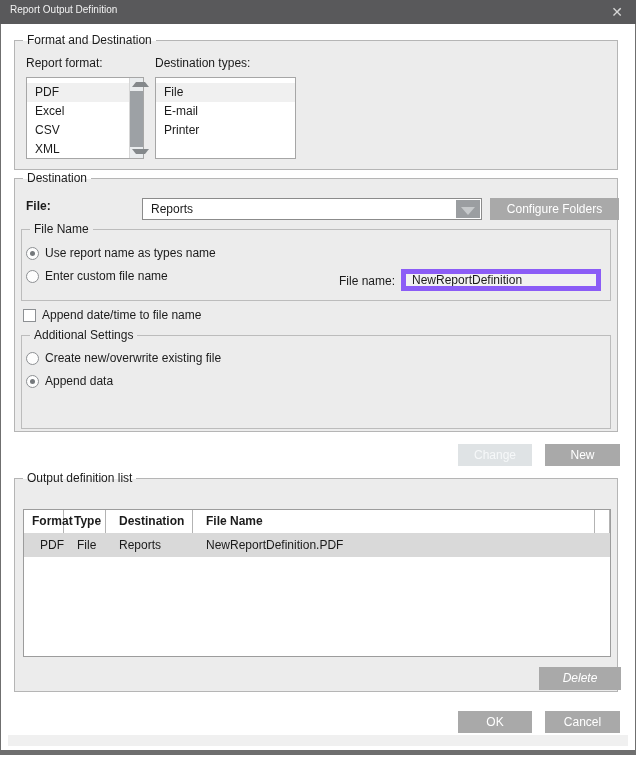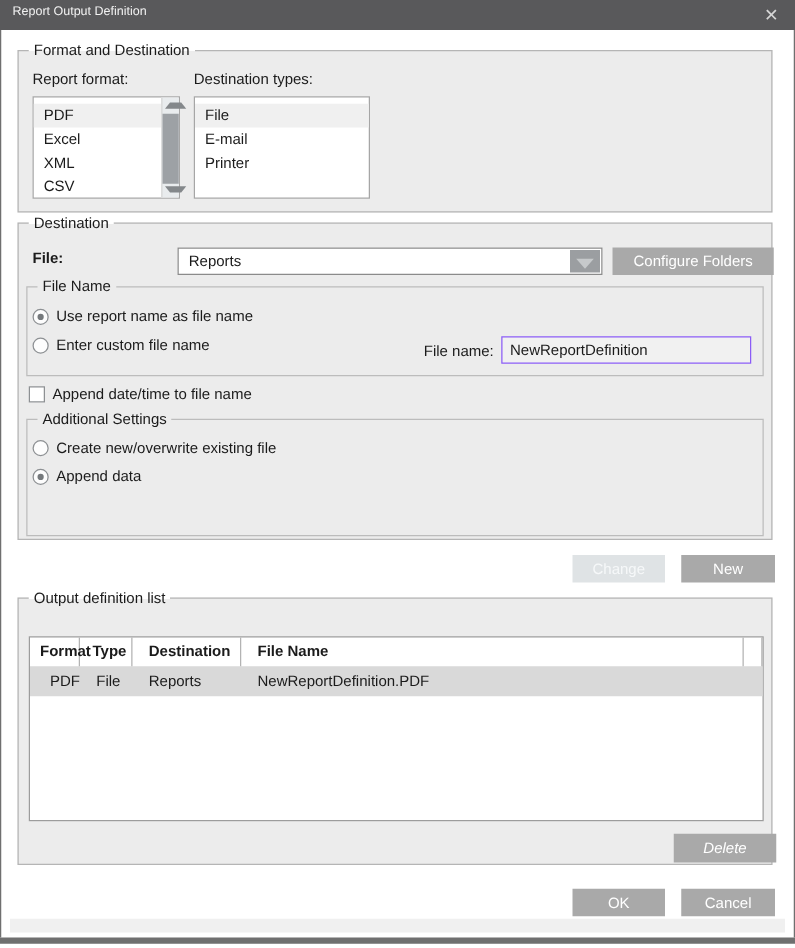--- a/index.html
+++ b/index.html
@@ -47,21 +47,21 @@
   .btn.disabled { background:#dfe3e5; color:#f6f8f9; }
 
   
   .choice-row { position:absolute; height:16px; display:flex; align-items:center; }
   .radio { width:13px; height:13px; border:1px solid #8d9093; border-radius:50%; background:#fdfdfd; box-sizing:border-box; position:relative; flex:0 0 auto; }
   .radio.checked::after { content:""; position:absolute; left:3px; top:3px; width:5px; height:5px; border-radius:50%; background:#75797c; }
   .checkbox { width:13px; height:13px; border:1px solid #8d9093; background:#ffffff; box-sizing:border-box; flex:0 0 auto; }
   .choice-row .txt { margin-left:6px; line-height:14px; }
 
   
-  .textfield { position:absolute; background:#f1f1f1; border:1px solid #8b5cf6; box-sizing:border-box; font-family:"Liberation Sans", sans-serif; font-size:12px; color:#1b1b1b; padding:0 6px; }
+  .textfield { position:absolute; background:#f1f1f1; border:5px solid #8b5cf6; box-sizing:border-box; font-family:"Liberation Sans", sans-serif; font-size:12px; color:#1b1b1b; padding:0 6px; }
 
   
   .table { position:absolute; background:#ffffff; border:1px solid #9c9c9c; box-sizing:border-box; }
   .thead { display:flex; height:23px; line-height:23px; font-weight:bold; }
   .thead .c { box-sizing:border-box; border-right:1px solid #b3b3b3; }
   .trow { display:flex; height:24px; line-height:24px; background:#d9d9d9; }
   .trow .c { box-sizing:border-box; }
   .c1 { width:40px; padding-left:8px; }
   .c2 { width:42px; padding-left:10px; }
   .c3 { width:87px; padding-left:13px; }
@@ -80,22 +80,22 @@
     <span class="close-btn">✕</span>
   </div>
 
   <div class="groupbox" style="left:14px; top:40px; width:604px; height:130px;">
     <span class="legend">Format and Destination</span>
 
     <span class="lbl" style="left:11px; top:15px;">Report format:</span>
     <div class="listbox" style="left:11px; top:36px; width:118px; height:82px;">
       <div class="list-item selected" style="width:96px;">PDF</div>
       <div class="list-item">Excel</div>
+      <div class="list-item">CSV</div>
       <div class="list-item">XML</div>
-      <div class="list-item">CSV</div>
       <div class="vscroll">
         <div class="sb-arrow sb-up"></div>
         <div class="sb-thumb"></div>
         <div class="sb-arrow sb-down"></div>
       </div>
     </div>
 
     <span class="lbl" style="left:140px; top:15px;">Destination types:</span>
     <div class="listbox" style="left:140px; top:36px; width:141px; height:82px;">
       <div class="list-item selected">File</div>
@@ -114,21 +114,21 @@
         <div class="tri"></div>
       </div>
     </div>
     <div class="btn" style="left:475px; top:19px; width:129px;">Configure Folders</div>
 
     <div class="groupbox" style="left:6px; top:50px; width:590px; height:72px; border-color:#bcbcbc;">
       <span class="legend inner">File Name</span>
 
       <div class="choice-row" style="left:4px; top:15px;">
         <div class="radio checked"></div>
-        <span class="txt">Use report name as file name</span>
+        <span class="txt">Use report name as types name</span>
       </div>
       <div class="choice-row" style="left:4px; top:38px;">
         <div class="radio"></div>
         <span class="txt">Enter custom file name</span>
       </div>
 
       <span class="lbl" style="left:317px; top:44px;">File name:</span>
       <input class="textfield" style="left: 379px; top: 39px; width: 200px; height: 22px;" value="NewReportDefinition">
     </div>
 

